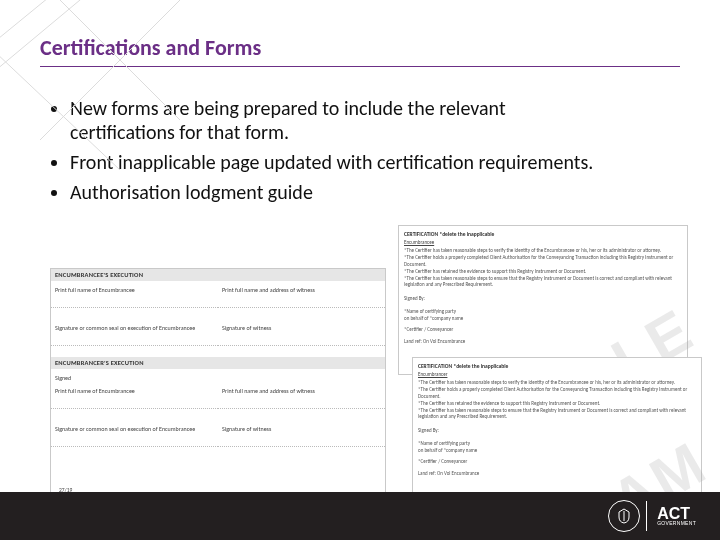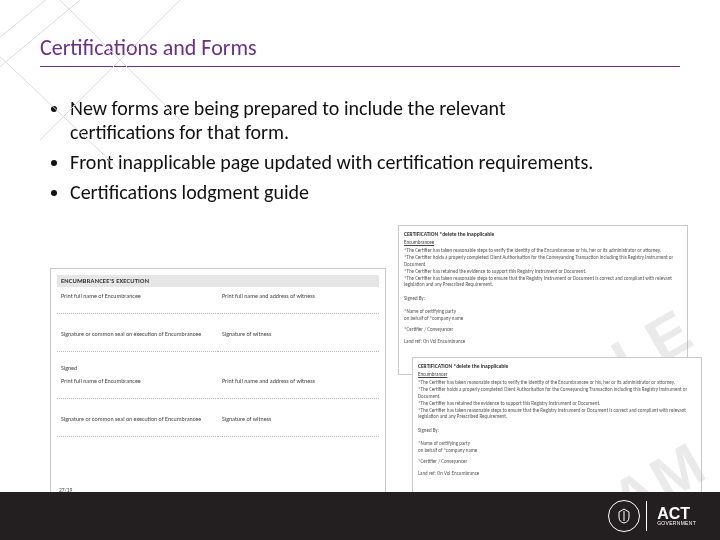--- a/index.html
+++ b/index.html
@@ -1,24 +1,24 @@
 <!DOCTYPE html>
 <html><head>
 <meta charset="utf-8">
 <style>
   html,body{margin:0;padding:0;width:720px;height:540px;font-family:Calibri,Arial,sans-serif;background:#fff;overflow:hidden;}
   .slide{position:relative;width:720px;height:540px;}
   .deco-lines{position:absolute;top:-60px;left:0;width:260px;height:200px;z-index:5;}
   .deco-lines svg{overflow:visible;}
-  .title{position:absolute;top:34px;left:40px;right:40px;font-size:22px;color:#6b2f86;font-weight:400;}
+  .title{position:absolute;top:34px;left:40px;right:40px;font-size:22px;color:#6b2f86;font-weight:700;}
   .title-rule{position:absolute;top:66px;left:40px;right:40px;height:0;border-bottom:1.5px solid #6b2f86;}
   .bullets{position:absolute;top:96px;left:50px;right:110px;color:#111;font-size:20px;line-height:1.2;}
   .bullets ul{margin:0;padding-left:20px;}
   .bullets li{margin-bottom:6px;}
-  .sample-left{position:absolute;top:268px;left:50px;width:336px;height:230px;border:1px solid #c9c9c9;background:#fff;font-size:6px;color:#444;padding:6px;box-sizing:border-box;}
+  .sample-left{position:absolute;top:268px;left:50px;width:336px;height:230px;border:1px solid #c9c9c9;background:#fff;font-size:6px;color:#444;box-sizing:border-box;}
   .sample-right-a{position:absolute;top:225px;left:398px;width:290px;height:150px;border:1px solid #c9c9c9;background:#fff;font-size:5px;color:#444;padding:5px;box-sizing:border-box;}
   .sample-right-b{position:absolute;top:357px;left:412px;width:290px;height:155px;border:1px solid #c9c9c9;background:#fff;font-size:5px;color:#444;padding:5px;box-sizing:border-box;}
   .form-sec-title{background:#e6e6e6;font-size:6.5px;font-weight:bold;color:#333;padding:2px 4px;margin-bottom:4px;letter-spacing:.2px;}
   .form-row{display:flex;margin-bottom:3px;justify-content:flex-end;}
   .form-cell{flex:1;padding:1px 4px;}
   .dot-line{border-bottom:1px dotted #bbb;height:7px;}
   .cert-head{font-size:5.5px;font-weight:bold;color:#333;margin-bottom:2px;}
   .cert-line{font-size:5px;line-height:1.25;color:#555;margin-bottom:1px;}
   .watermark{position:absolute;right:-6px;bottom:-6px;font-size:60px;font-weight:700;color:rgba(160,160,160,.22);transform:rotate(-30deg);letter-spacing:2px;pointer-events:none;font-family:Arial,sans-serif;}
   .footer-bar{position:absolute;bottom:0;left:0;right:0;height:48px;background:#231f20;display:flex;align-items:center;justify-content:flex-end;padding-right:24px;box-sizing:border-box;}
@@ -45,21 +45,21 @@
     </svg>
   </div>
 
   <div class="title">Certifications and Forms</div>
   <div class="title-rule"></div>
 
   <div class="bullets">
     <ul>
       <li>New forms are being prepared to include the relevant certifications for that form.</li>
       <li>Front inapplicable page updated with certification requirements.</li>
-      <li>Certifications lodgment guide</li>
+      <li>Authorisation lodgment guide</li>
     </ul>
   </div>
 
   <div class="sample-left">
     <div class="form-sec-title">ENCUMBRANCEE'S EXECUTION</div>
     <div class="form-row">
       <div class="form-cell">Print full name of Encumbrancee</div>
       <div class="form-cell">Print full name and address of witness</div>
     </div>
     <div class="form-row">
@@ -69,20 +69,21 @@
     <div style="height:12px"></div>
     <div class="form-row">
       <div class="form-cell">Signature or common seal on execution of Encumbrancee</div>
       <div class="form-cell">Signature of witness</div>
     </div>
     <div class="form-row">
         <div class="form-cell dot-line"></div>
         <div class="form-cell dot-line"></div>
       </div>
     <div style="height:8px"></div>
+    <div class="form-sec-title">ENCUMBRANCER'S EXECUTION</div>
     <div class="form-row">
       <div class="form-cell">Signed</div>
       <div class="form-cell"></div>
     </div>
     <div class="form-row">
       <div class="form-cell">Print full name of Encumbrancee</div>
       <div class="form-cell">Print full name and address of witness</div>
     </div>
     <div class="form-row">
         <div class="form-cell dot-line"></div>

